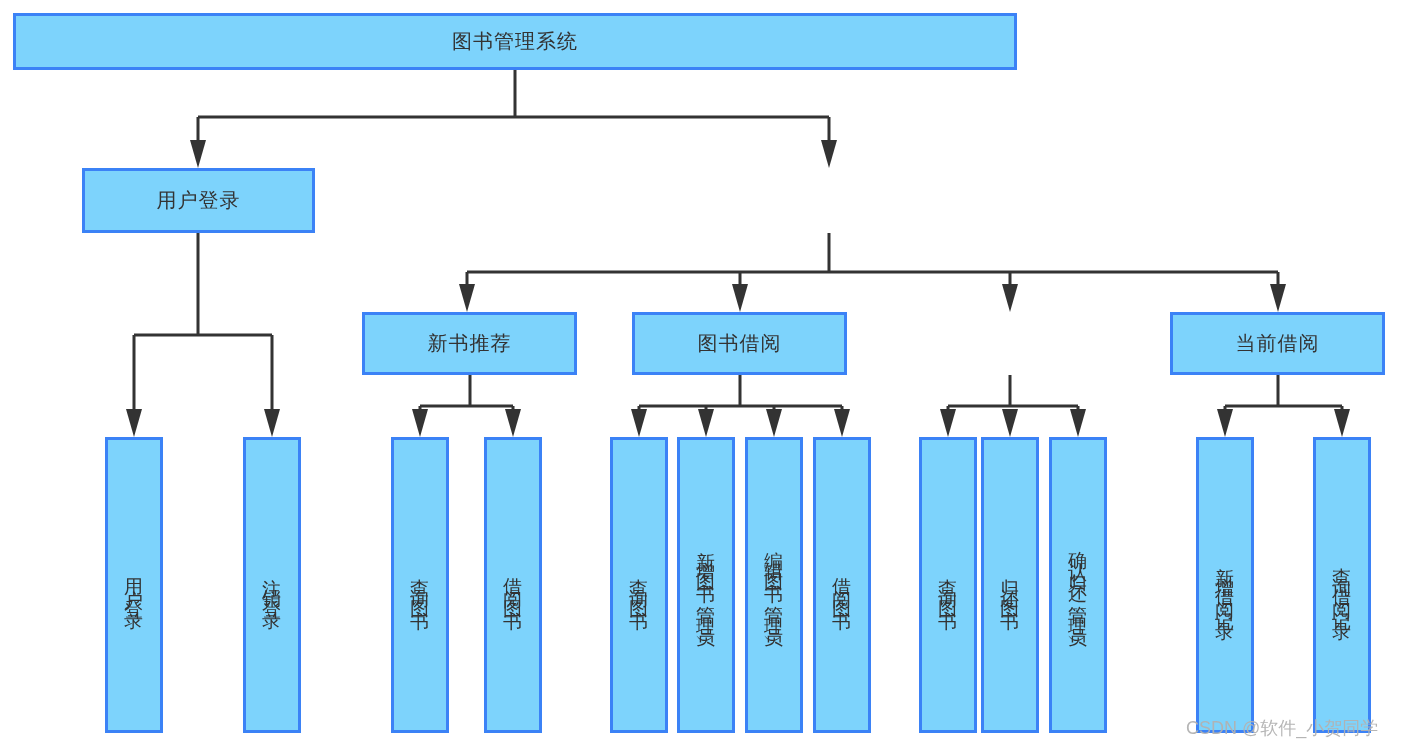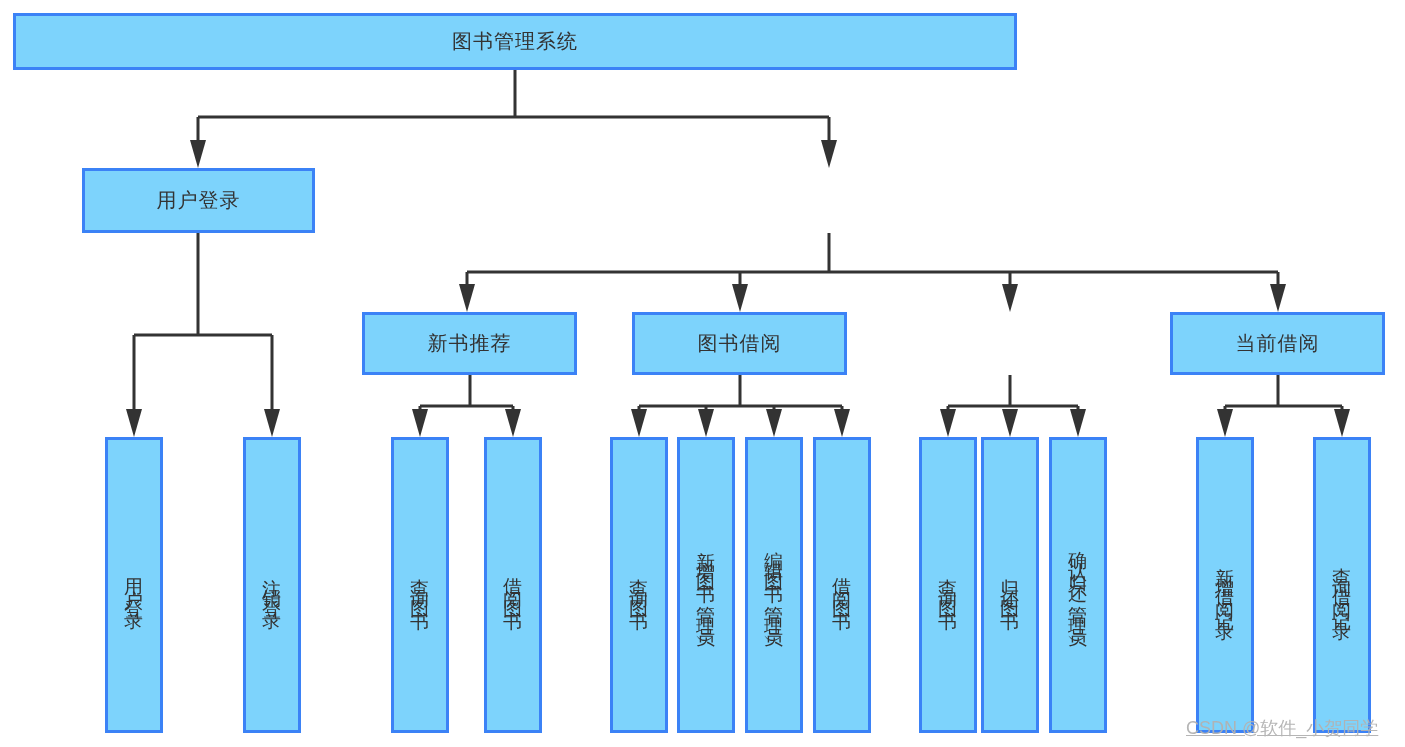--- a/index.html
+++ b/index.html
@@ -55,21 +55,20 @@
   .lvl3 { top: 312px; width: 215px; height: 63px; }
   .watermark {
     position: absolute;
     left: 1186px;
     top: 716px;
     font-size: 18px;
     color: #b2b2b2;
     opacity: 0.95;
     white-space: nowrap;
     z-index: 5;
-    text-decoration: underline;
   }
 </style>
 </head>
 <body>
 
 <div class="canvas">
 
   <svg class="connector-svg" width="1405" height="747" viewBox="0 0 1405 747">
     <g stroke="#333333" stroke-width="3" fill="none">
 

